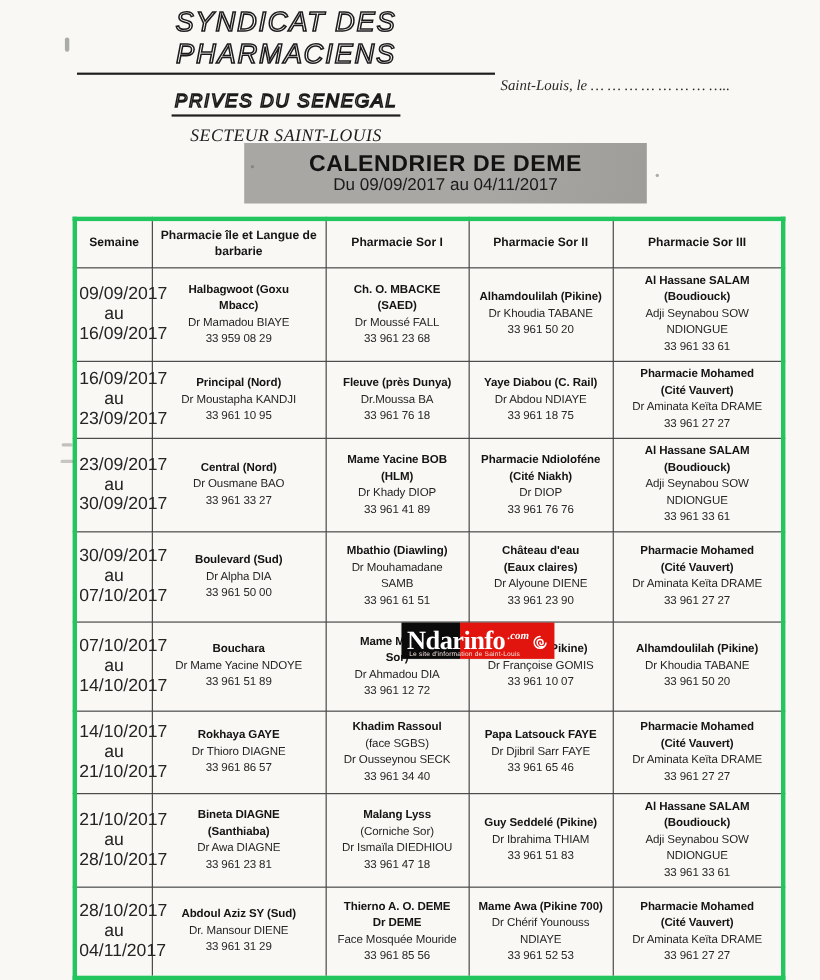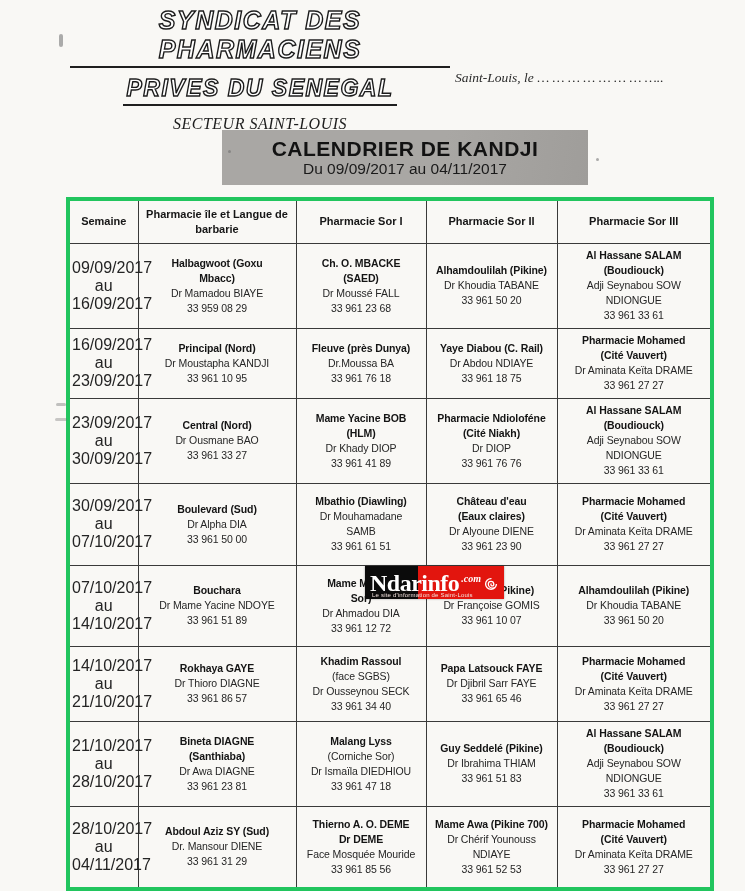--- a/index.html
+++ b/index.html
@@ -1,25 +1,25 @@
 <!DOCTYPE html>
 <html><head>
 <meta charset="utf-8">
 <style>
   html,body{margin:0;padding:0;}
   body{width:745px;height:891px;background:#e9e7e4;font-family:"Liberation Sans",sans-serif;}
   .page{position:relative;width:745px;height:891px;background:#f9f8f5;overflow:hidden;}
 
   
   .letterhead{position:absolute;top:6px;left:70px;width:380px;text-align:center;}
-  .org-line{display:inline-block;font-family:"Liberation Sans",sans-serif;font-weight:700;font-style:italic;
+  .org-line{display:inline-block;font-family:"Liberation Sans",sans-serif;font-weight:400;font-style:italic;
     color:#ffffff;-webkit-text-stroke:1.4px #1b1b1b;letter-spacing:1.5px;
     border-bottom:2px solid #1f1f1f;padding:0 3px 2px;}
   .org-line.l1{font-size:25px;}
-  .org-line.l2{font-size:23px;margin-top:7px;}
+  .org-line.l2{font-size:17px;margin-top:14px;}
   .sector{margin-top:9px;font-family:"Liberation Serif",serif;font-style:italic;font-size:16px;
     letter-spacing:.5px;color:#1d1d1d;}
   .place-date{position:absolute;top:70px;left:455px;font-family:"Liberation Serif",serif;
     font-style:italic;font-size:13.5px;color:#2a2a2a;white-space:nowrap;}
 
   
   .banner{position:absolute;left:222px;top:130px;width:366px;height:55px;
     display:flex;flex-direction:column;justify-content:center;align-items:center;}
   .banner-title{font-size:21px;font-weight:700;letter-spacing:.5px;color:#121212;line-height:1.1;}
   .banner-sub{font-size:15.5px;font-weight:400;color:#1a1a1a;line-height:1.2;}
@@ -65,21 +65,21 @@
 
   <div class="letterhead">
     <div><span class="org-line l1">SYNDICAT DES PHARMACIENS</span></div>
     <div><span class="org-line l2">PRIVES DU SENEGAL</span></div>
     <div class="sector">SECTEUR SAINT-LOUIS</div>
   </div>
 
   <div class="place-date">Saint-Louis, le … … … … … … … …..</div>
 
   <div class="banner" style="background: linear-gradient(100deg, rgb(169, 167, 164) 60%, rgb(159, 157, 154));">
-    <div class="banner-title">CALENDRIER DE KANDJI</div>
+    <div class="banner-title">CALENDRIER DE DEME</div>
     <div class="banner-sub">Du 09/09/2017 au 04/11/2017</div>
   </div>
 
   <table class="sched">
     <colgroup>
       <col style="width:70px">
         <col style="width:158px">
         <col style="width:130px">
         <col style="width:131px">
         <col style="width:155px">

